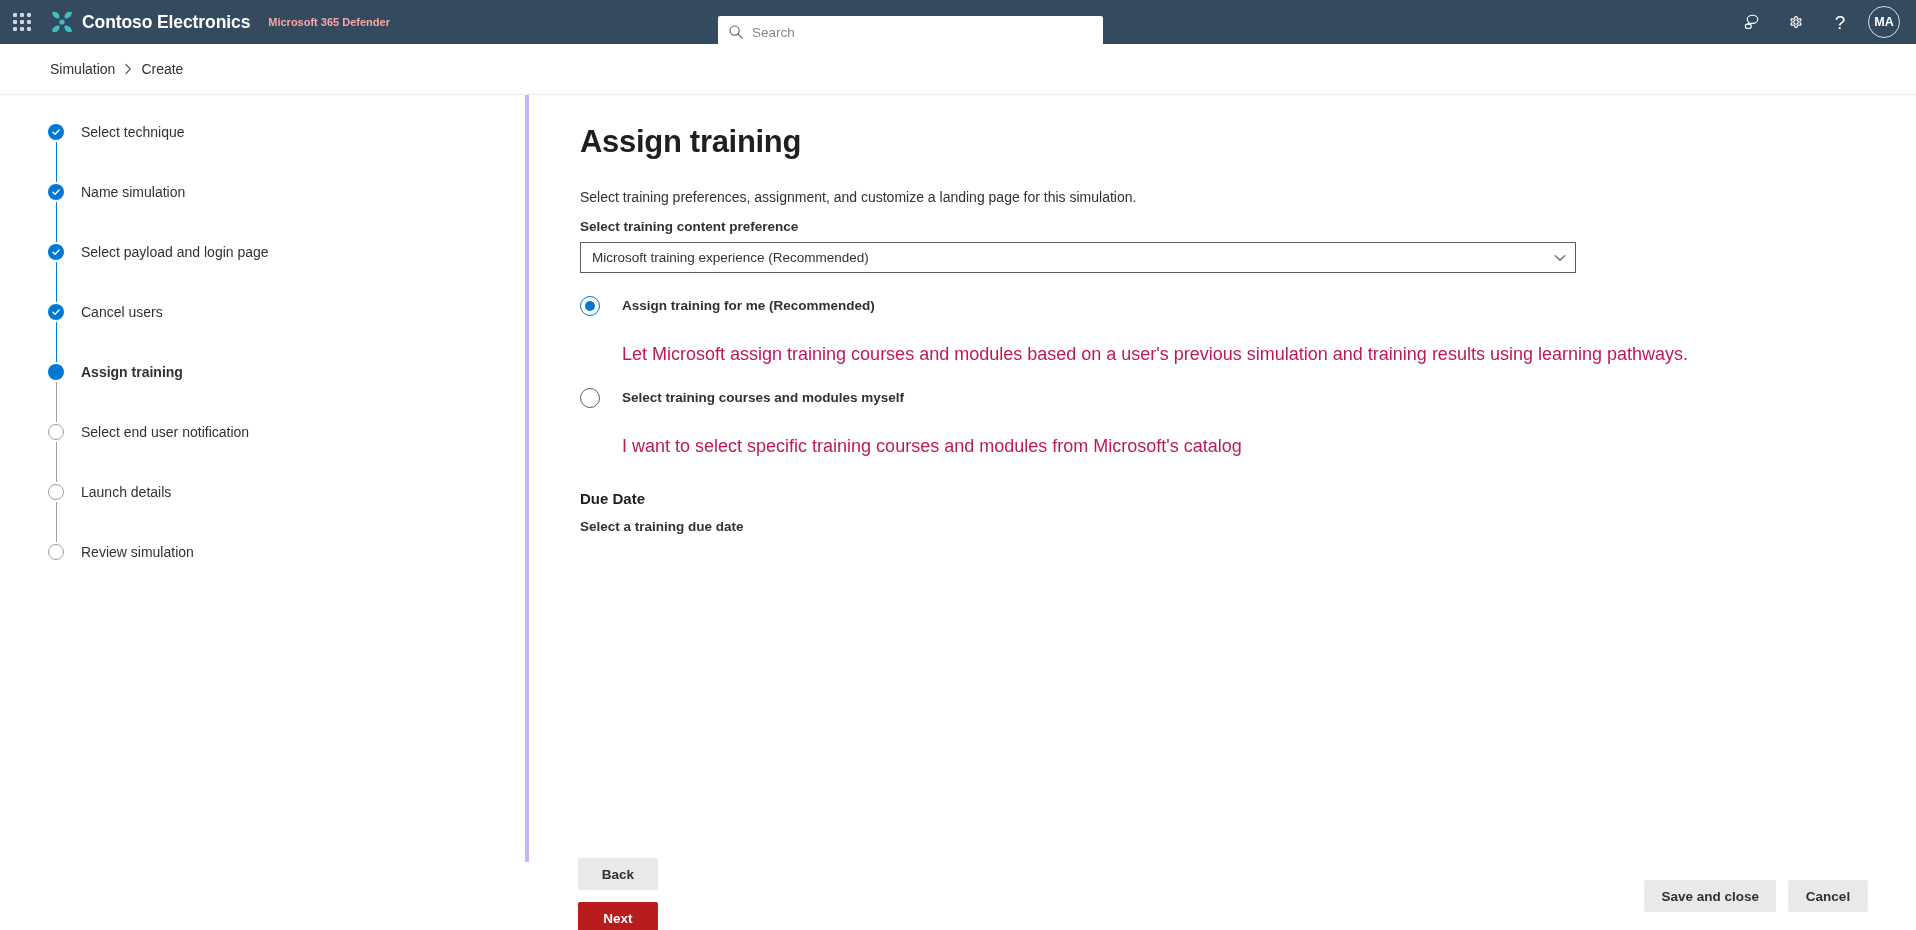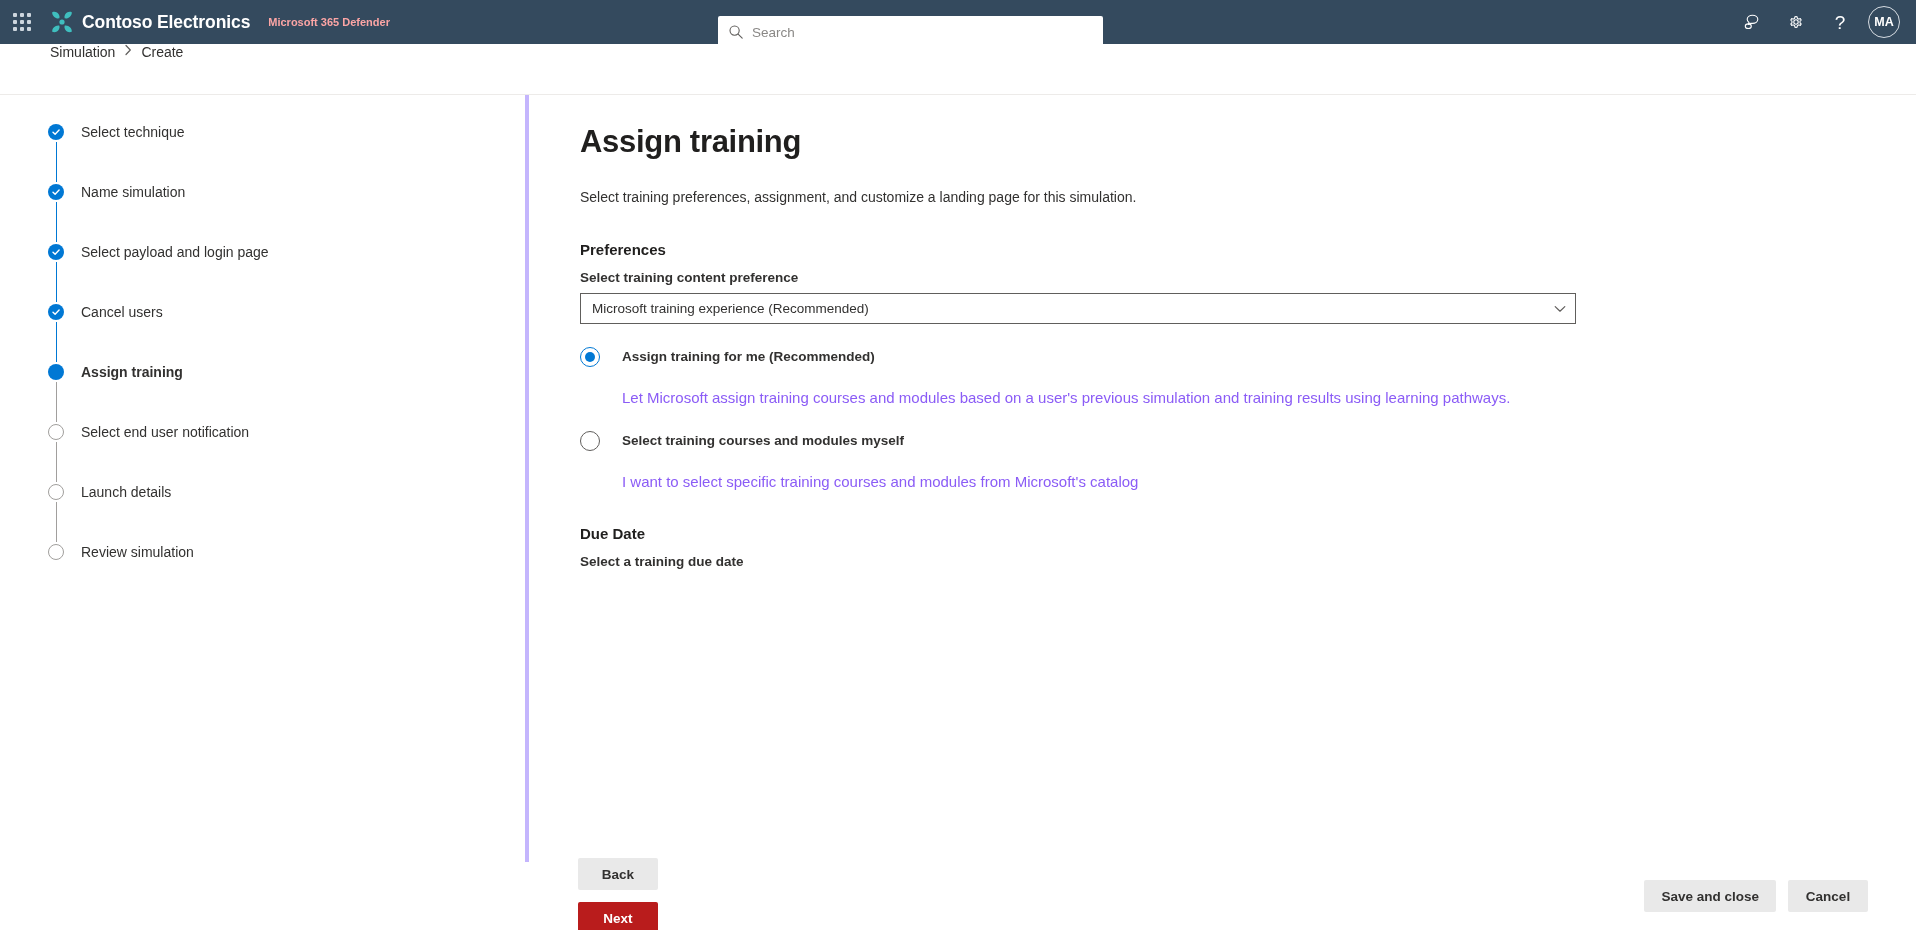--- a/index.html
+++ b/index.html
@@ -81,21 +81,21 @@
     border: 1px solid #d6dce2;
     display: flex; align-items: center; justify-content: center;
     color: #ffffff; font-size: 12.5px; font-weight: 600;
     margin-left: 6px; margin-right: 6px; cursor: pointer;
   }
 
   
   .breadcrumb {
     position: absolute; top: 44px; left: 0;
     width: 1916px; height: 51px;
-    display: flex; align-items: flex-start;
+    display: flex; align-items: center;
     padding-left: 50px;
     background: #ffffff;
     border-bottom: 1px solid #edebe9;
   }
   .crumb {
     font-size: 14px; color: #323130; cursor: pointer;
   }
   .crumb.current { color: #323130; }
   .crumb-sep {
     margin: 0 9px; color: #605e5c; font-size: 12px;
@@ -215,22 +215,22 @@
   .radio-inner {
     width: 10px; height: 10px; border-radius: 50%;
     background: #0078d4;
   }
   .radio-title {
     margin-left: 22px;
     font-size: 13.5px; font-weight: 700; color: #323130;
     line-height: 20px;
   }
   .radio-desc {
-    margin-left: 42px; margin-top: 21px;
-    font-size: 15px; color: #8b5cf6; line-height: 19px;
+    margin-left: 42px; margin-top: 29px;
+    font-size: 18px; color: #be185d; line-height: 19px;
   }
   .radio-block { margin-top: 0; }
   .radio-block + .radio-block { margin-top: 24px; }
 
   
   .footer {
     position: absolute; bottom: 0; left: 0;
     width: 1916px; height: 68px;
     background: #ffffff;
     display: flex; align-items: center;
@@ -412,21 +412,20 @@
       </div>
       <span class="step-label">Review simulation</span>
     </div>
   </div>
 
   <div class="main">
 
     <h1 class="page-title">Assign training</h1>
     <div class="page-desc">Select training preferences, assignment, and customize a landing page for this simulation.</div>
 
-    <div class="section-head">Preferences</div>
     <div class="field-label">Select training content preference</div>
 
     <div class="select-wrap">
       <div class="select-box">Microsoft training experience (Recommended)</div>
       <span class="select-chevron">
         <svg width="12" height="8" viewBox="0 0 12 8">
           <polyline points="1.2,1.6 6,6.2 10.8,1.6" fill="none" stroke="#605e5c" stroke-width="1.2" stroke-linecap="round" stroke-linejoin="round"></polyline>
         </svg>
       </span>
     </div>

